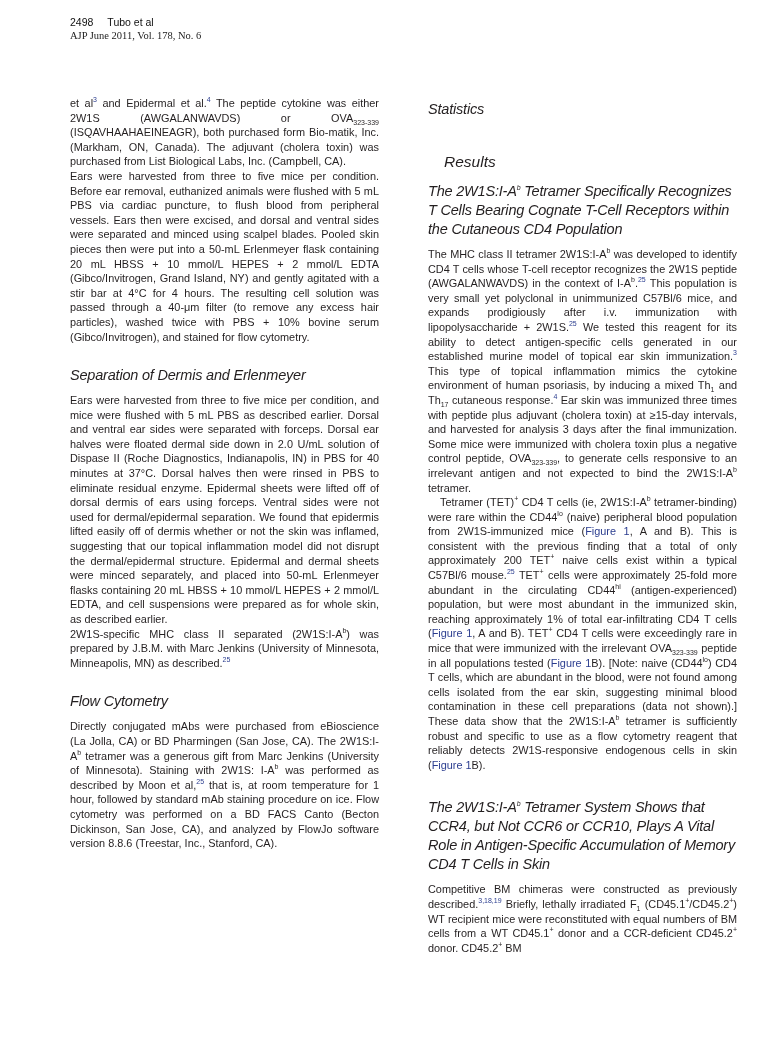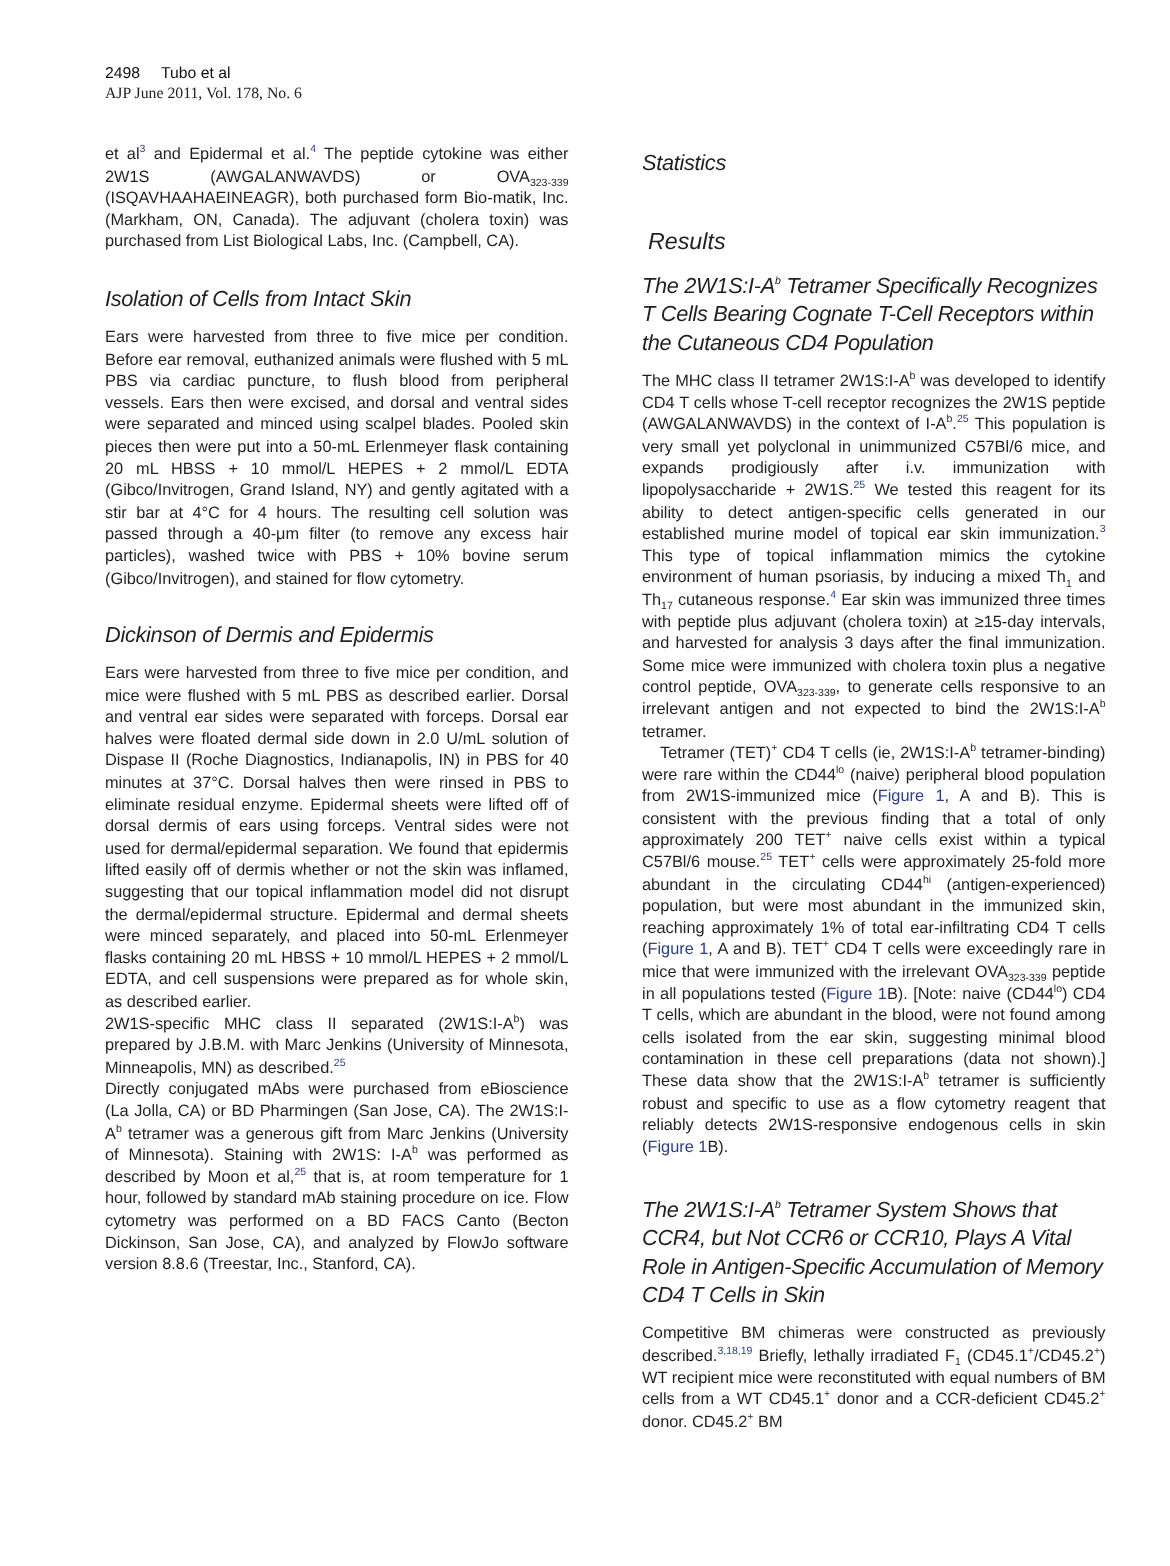--- a/index.html
+++ b/index.html
@@ -1,28 +1,28 @@
 <!DOCTYPE html>
 <html><head>
 <meta charset="utf-8">
 <style>
   html, body { margin: 0; padding: 0; background: #ffffff; }
   body { width: 780px; height: 1044px; position: relative; overflow: hidden;
          font-family: "Liberation Sans", sans-serif; color: #231f20; }
-  .header { position: absolute; left: 70px; top: 43px; }
+  .header { position: absolute; left: 70px; top: 16px; }
   .header .pg { font-size: 10.5px; line-height: 13px; color: #111; }
   .header .pg span.num { margin-right: 14px; }
   .header .journal { font-family: "Liberation Serif", serif; font-size: 10.5px; line-height: 13px; color: #222; }
   .col { position: absolute; width: 309px; font-size: 10.9px; line-height: 14.6px; }
   .col.left { left: 70px; top: 96px; }
   .col.right { left: 428px; top: 100px; }
   p { margin: 0; text-align: justify; hyphens: none; }
   p.indent { text-indent: 12px; }
   h3 { font-weight: normal; font-style: italic; font-size: 14.5px; line-height: 19px; margin: 0; color: #231f20; letter-spacing: -0.2px; }
-  h2 { font-weight: normal; font-style: italic; font-size: 15.5px; line-height: 20px; margin: 4px; color: #231f20; }
+  h2 { font-weight: normal; font-style: italic; font-size: 15.5px; line-height: 20px; margin: 16px; color: #231f20; }
   .sec { margin-top: 22px; margin-bottom: 8px; }
   .sub { margin-top: 10px; margin-bottom: 8px; }
   .sub2 { margin-top: 26px; margin-bottom: 8px; }
   .res { margin-top: 33px; margin-bottom: 10px; }
   .first { margin-top: 0; margin-bottom: 7px; }
   sup, sub { font-size: 7px; line-height: 0; }
   sup.ref { color: #2b3d8f; }
   .link { color: #2b3d8f; }
 </style>
 </head>
@@ -31,28 +31,28 @@
 <div class="header">
   <div class="pg">
     <span class="num">2498</span><span>Tubo et al</span>
   </div>
   <div class="journal">AJP June 2011, Vol. 178, No. 6</div>
 </div>
 
 <div class="col left">
   <p><span>et al</span><sup class="ref">3</sup><span> and Epidermal et al.</span><sup class="ref">4</sup><span> The peptide cytokine was either 2W1S (AWGALANWAVDS) or OVA</span><sub>323-339</sub><span> (ISQAVHAAHAEINEAGR), both purchased form Bio-matik, Inc. (Markham, ON, Canada). The adjuvant (cholera toxin) was purchased from List Biological Labs, Inc. (Campbell, CA).</span></p>
 
-  <h3 class="sec">Isolation of Cells from Intact Skin</h3>
   <p>Ears were harvested from three to five mice per condition. Before ear removal, euthanized animals were flushed with 5 mL PBS via cardiac puncture, to flush blood from peripheral vessels. Ears then were excised, and dorsal and ventral sides were separated and minced using scalpel blades. Pooled skin pieces then were put into a 50-mL Erlenmeyer flask containing 20 mL HBSS + 10 mmol/L HEPES + 2 mmol/L EDTA (Gibco/Invitrogen, Grand Island, NY) and gently agitated with a stir bar at 4°C for 4 hours. The resulting cell solution was passed through a 40-μm filter (to remove any excess hair particles), washed twice with PBS + 10% bovine serum (Gibco/Invitrogen), and stained for flow cytometry.</p>
 
-  <h3 class="sec">Dickinson of Dermis and Epidermis</h3>
+  <h3 class="sec">Separation of Dermis and Erlenmeyer</h3>
   <p>Ears were harvested from three to five mice per condition, and mice were flushed with 5 mL PBS as described earlier. Dorsal and ventral ear sides were separated with forceps. Dorsal ear halves were floated dermal side down in 2.0 U/mL solution of Dispase II (Roche Diagnostics, Indianapolis, IN) in PBS for 40 minutes at 37°C. Dorsal halves then were rinsed in PBS to eliminate residual enzyme. Epidermal sheets were lifted off of dorsal dermis of ears using forceps. Ventral sides were not used for dermal/epidermal separation. We found that epidermis lifted easily off of dermis whether or not the skin was inflamed, suggesting that our topical inflammation model did not disrupt the dermal/epidermal structure. Epidermal and dermal sheets were minced separately, and placed into 50-mL Erlenmeyer flasks containing 20 mL HBSS + 10 mmol/L HEPES + 2 mmol/L EDTA, and cell suspensions were prepared as for whole skin, as described earlier.</p>
 
   <p><span>2W1S-specific MHC class II separated (2W1S:I-A</span><sup>b</sup><span>) was prepared by J.B.M. with Marc Jenkins (University of Minnesota, Minneapolis, MN) as described.</span><sup class="ref">25</sup></p>
 
+  <h3 class="sec">Flow Cytometry</h3>
   <p><span>Directly conjugated mAbs were purchased from eBioscience (La Jolla, CA) or BD Pharmingen (San Jose, CA). The 2W1S:I-A</span><sup>b</sup><span> tetramer was a generous gift from Marc Jenkins (University of Minnesota). Staining with 2W1S: I-A</span><sup>b</sup><span> was performed as described by Moon et al,</span><sup class="ref">25</sup><span> that is, at room temperature for 1 hour, followed by standard mAb staining procedure on ice. Flow cytometry was performed on a BD FACS Canto (Becton Dickinson, San Jose, CA), and analyzed by FlowJo software version 8.8.6 (Treestar, Inc., Stanford, CA).</span></p>
 </div>
 
 <div class="col right">
   <h3 class="first">Statistics</h3>
 
   <h2 class="res">Results</h2>
 
   <h3 class="sub" style="margin-top:0"><span>The 2W1S:I-A</span><sup>b</sup><span> Tetramer Specifically Recognizes T Cells Bearing Cognate T-Cell Receptors within the Cutaneous CD4 Population</span></h3>
 

